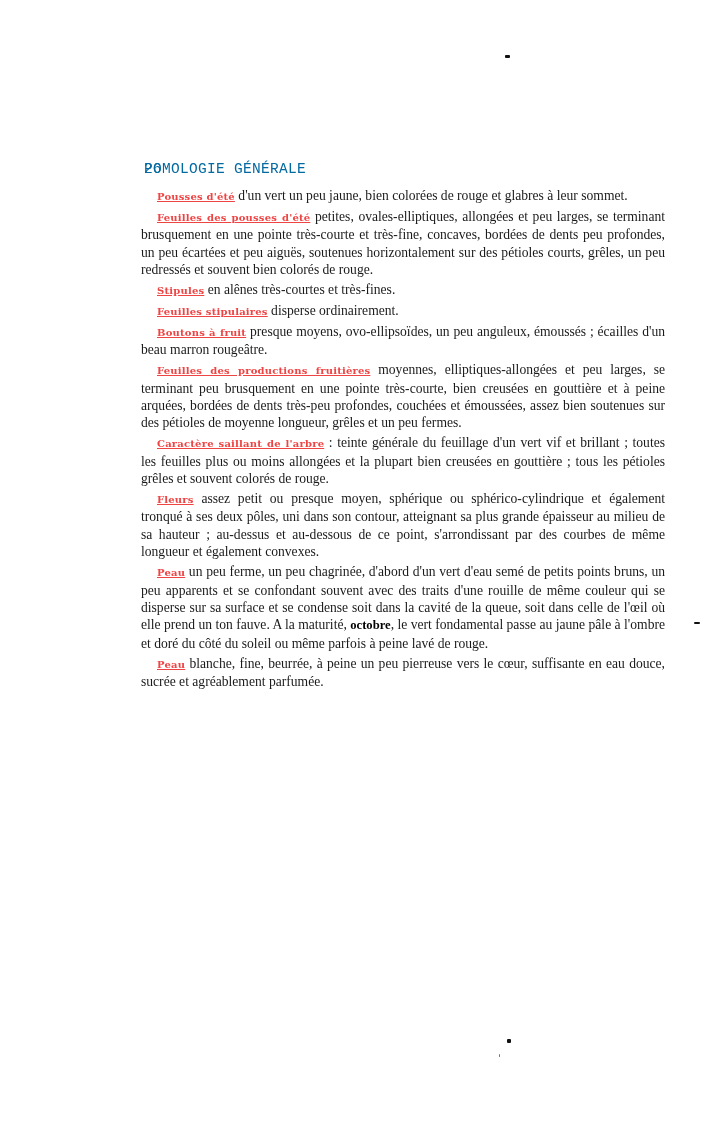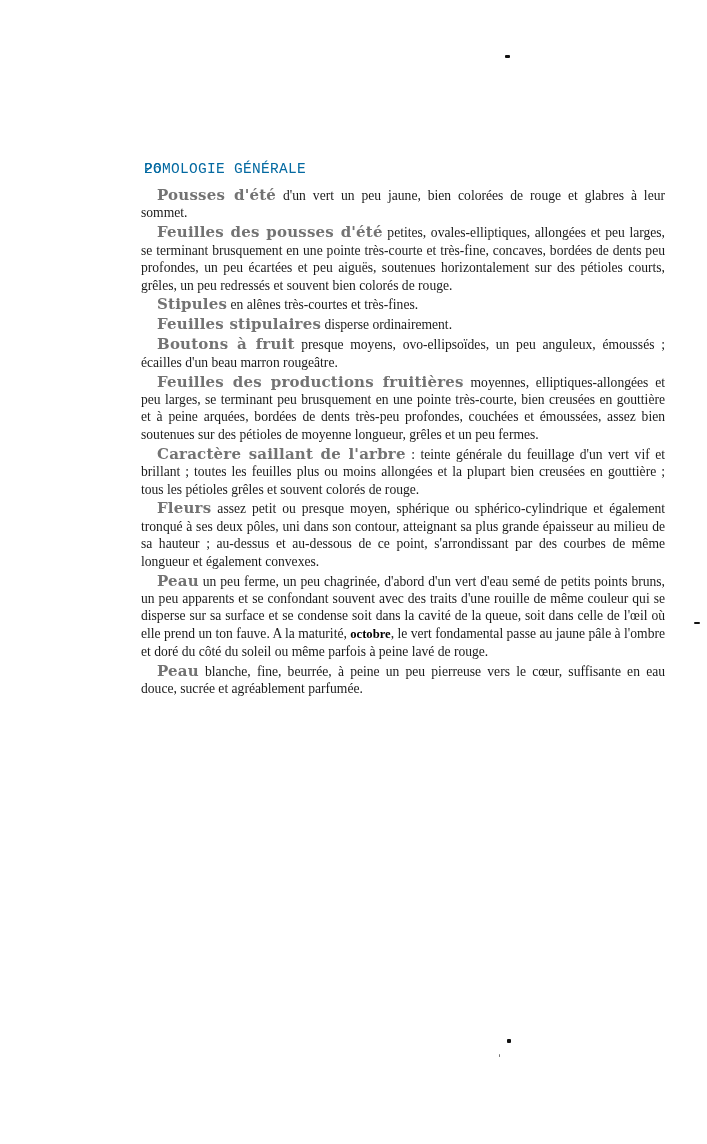--- a/index.html
+++ b/index.html
@@ -6,21 +6,21 @@
     body { width: 707px; height: 1144px; position: relative; overflow: hidden; }
     .page { position: absolute; left: 0; top: 0; width: 707px; height: 1144px; background: #ffffff; }
     .header { position: absolute; top: 161px; left: 144px; width: 520px; height: 20px;
       font-family: Liberation Mono, monospace; font-size: 14.5px; color: #0369a1; }
     .pagenum { position: absolute; left: 0; top: 0; }
     .runhead { position: absolute; left: 0; right: 0; top: 0; letter-spacing: 0.3px; }
     .body { position: absolute; top: 187px; left: 141px; width: 524px;
       font-family: "Liberation Serif", serif; font-size: 13.6px; line-height: 17.4px; color: #1a1a1a;
       text-align: justify; }
     .para { margin: 0 0 2.5px 0; text-indent: 16px; }
-    .term { font-family: "DejaVu Serif", serif; font-weight: bold; font-size: 15px; letter-spacing: 0.2px; color: #737373; }
+    .term { font-family: "DejaVu Serif", serif; font-weight: bold; font-size: 10px; letter-spacing: 0.2px; color: #ef4444; text-decoration: underline; }
     .em-bold { font-family: Liberation Serif, serif; font-weight: bold; font-size: 12.6px; color: #000; }
     .speck { position: absolute; background: #111; border-radius: 1px; }
   </style>
 </head>
 <body>
 
 <div class="page">
   <div class="speck" style="left:505px;top:55px;width:5px;height:3px;"></div>
   <div class="speck" style="left:694px;top:622px;width:6px;height:2px;"></div>
   <div class="speck" style="left:507px;top:1039px;width:4px;height:4px;"></div>

